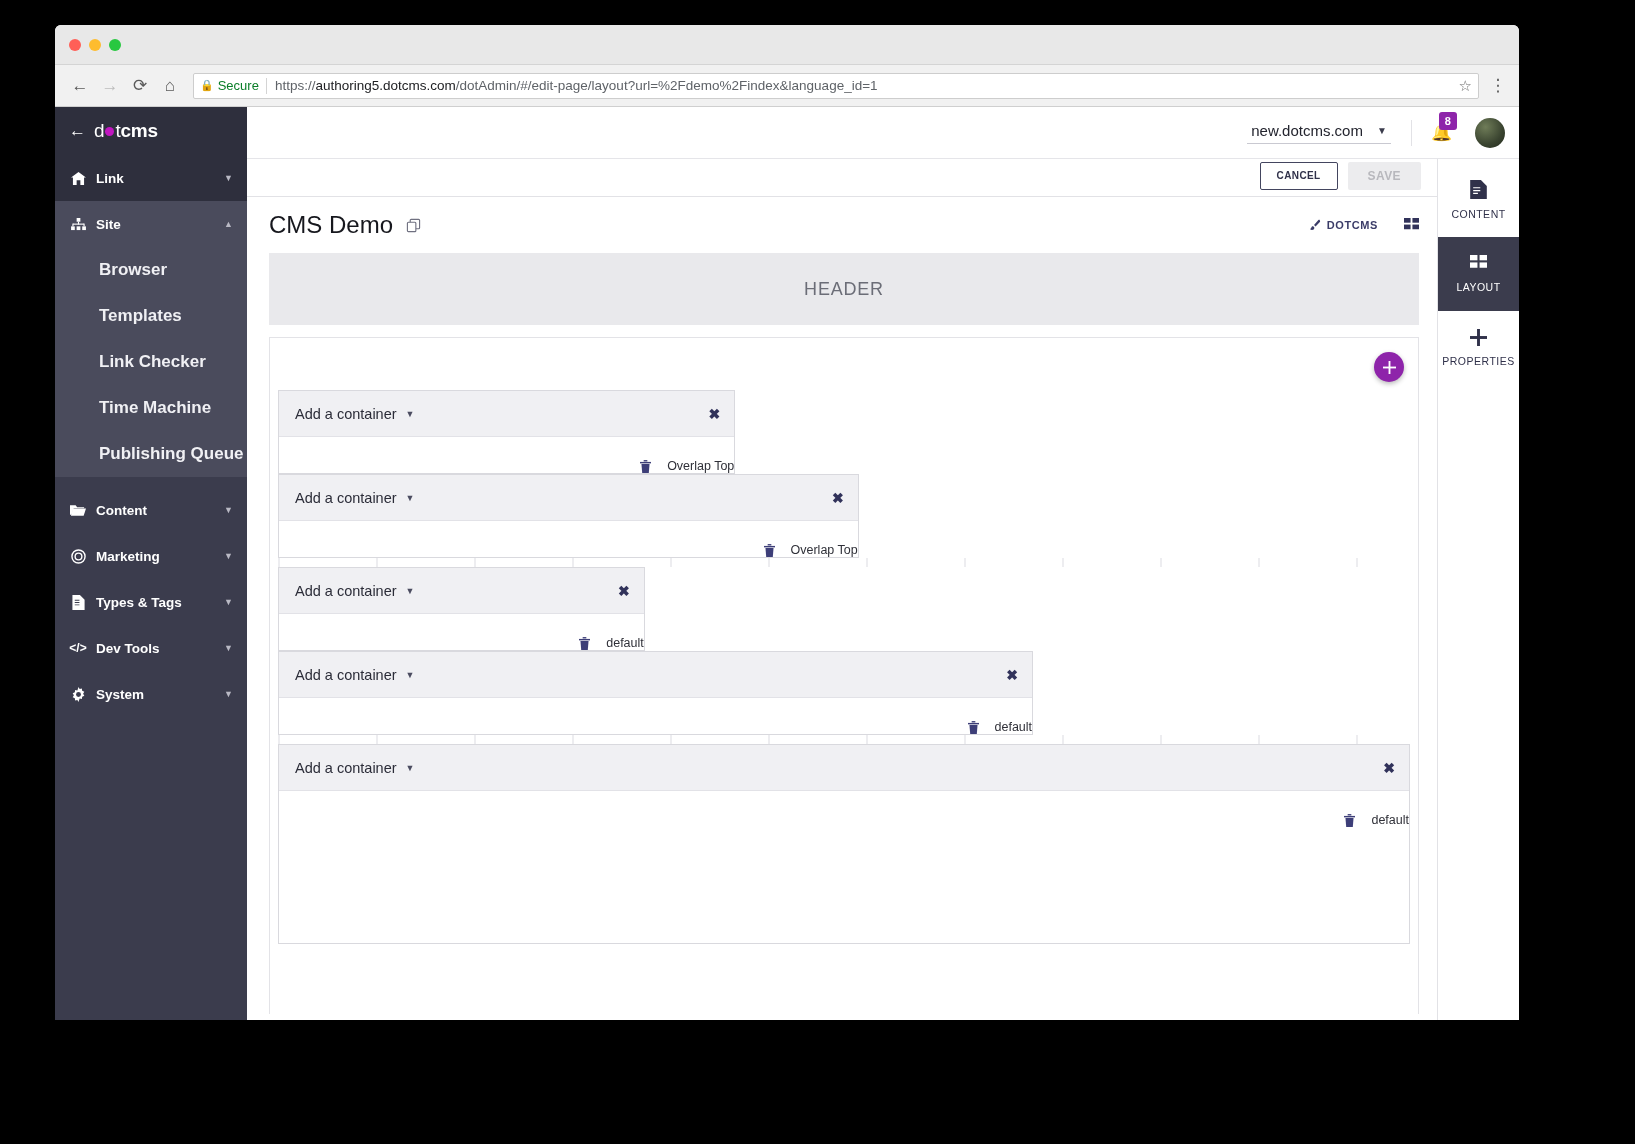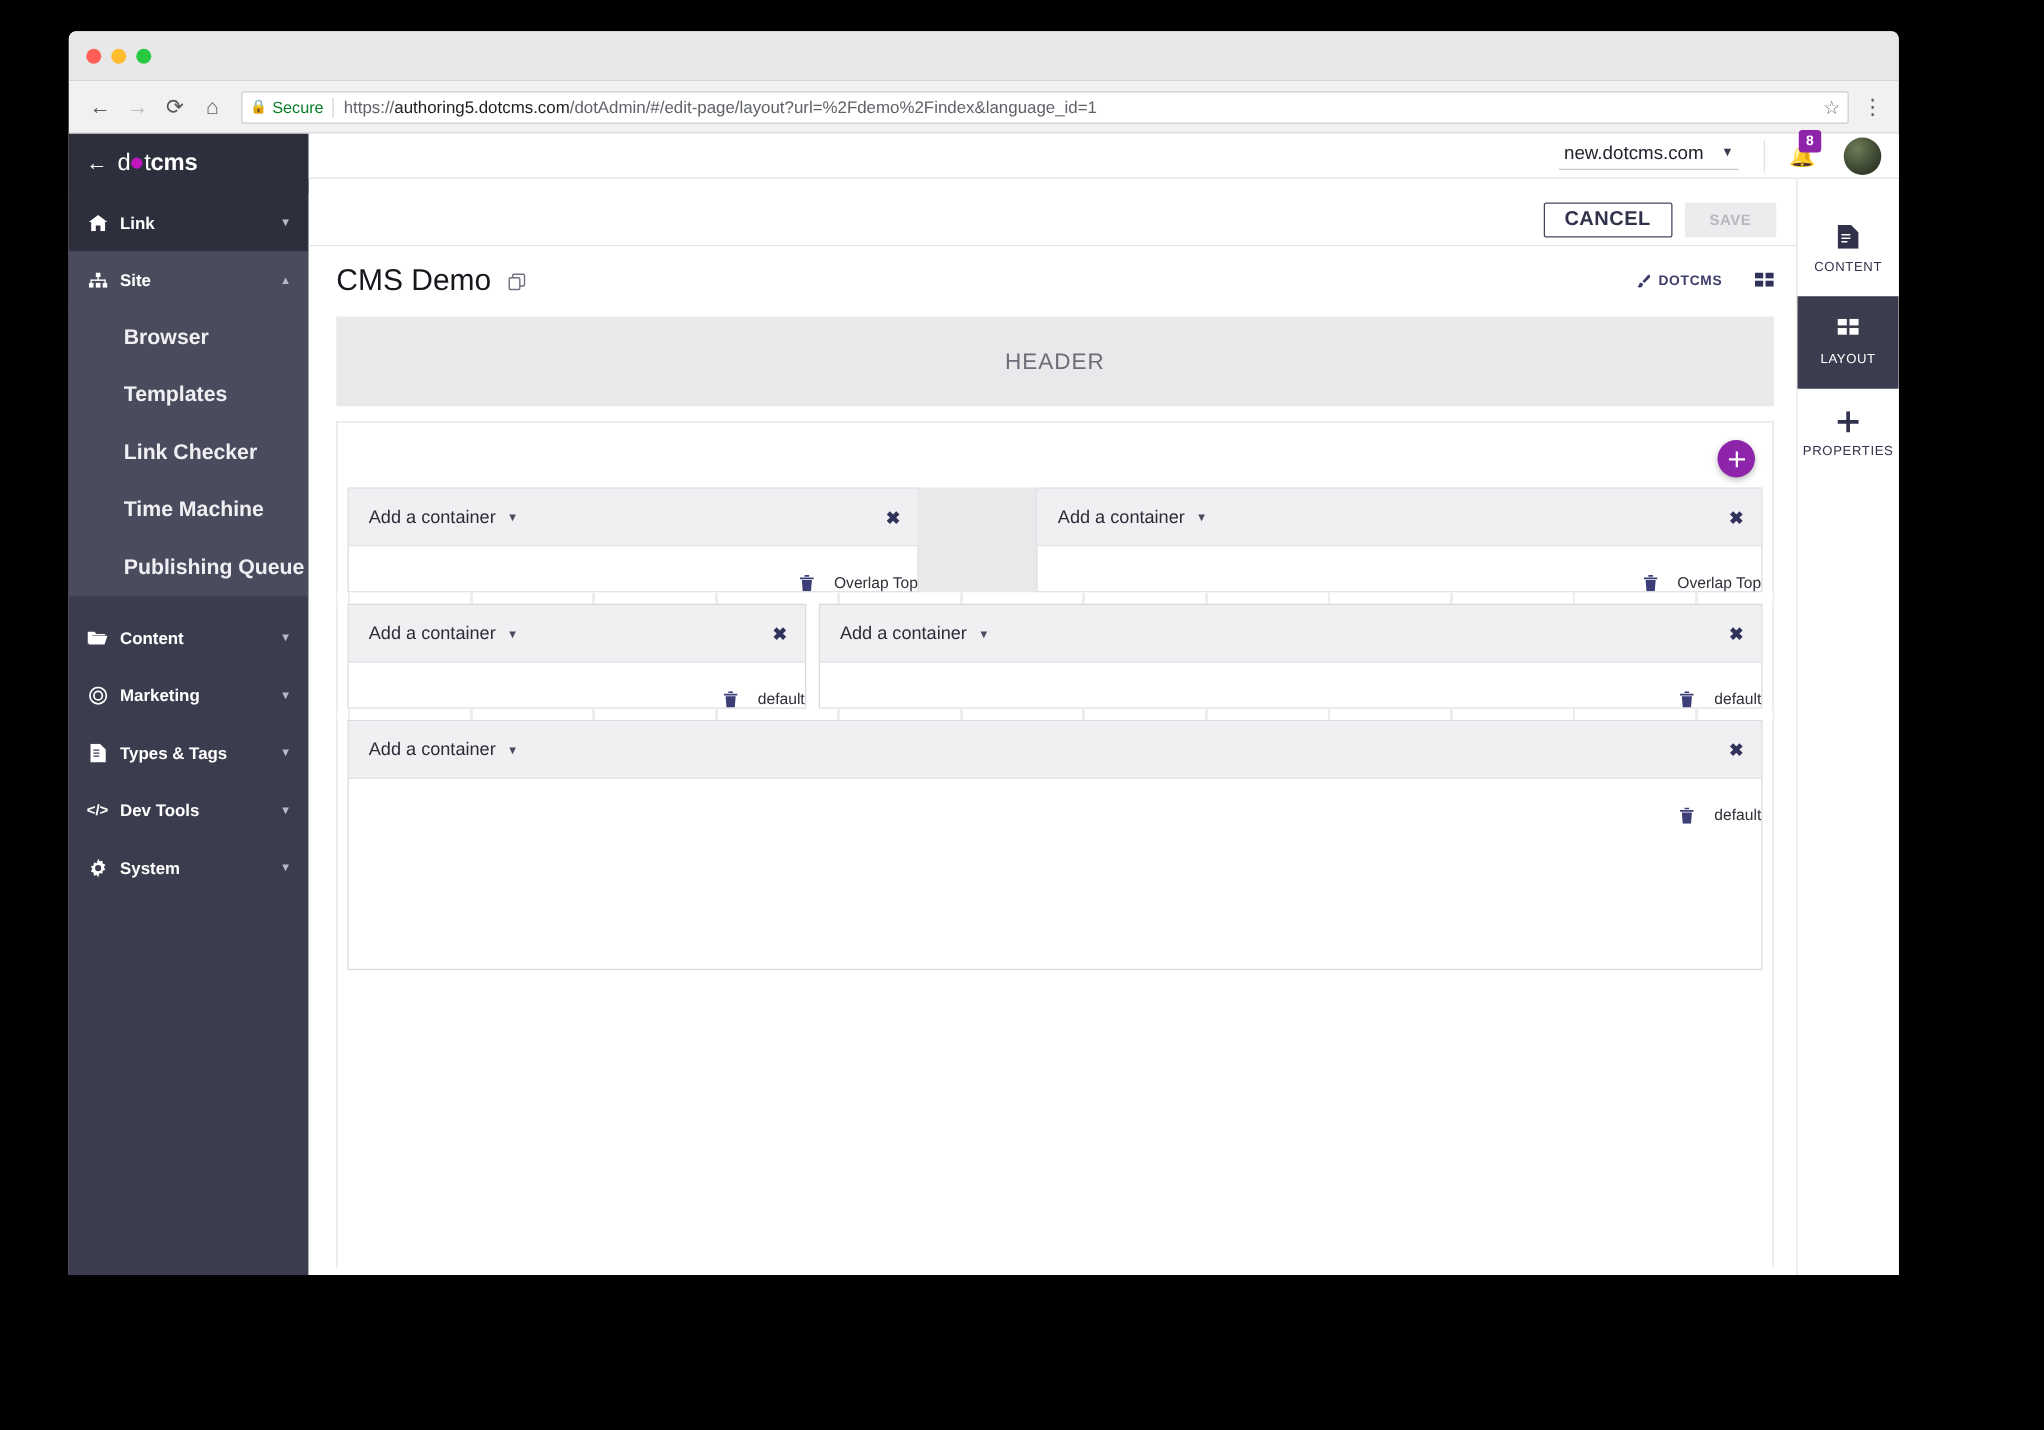--- a/index.html
+++ b/index.html
@@ -127,21 +127,21 @@
 
   #action-bar {
     height: 42px; flex: none;
     background: #fff;
     border-bottom: 1px solid #e2e2e6;
     display: flex; align-items: center; justify-content: flex-end;
     padding-right: 16px;
   }
   #btn-cancel {
     height: 28px; padding: 0 16px;
-    font-size: 16px; font-weight: 700; letter-spacing: .4px;
+    font-size: 10px; font-weight: 700; letter-spacing: .4px;
     color: #30314a; background: #fff;
     border: 1px solid #43455f; border-radius: 2px;
     cursor: pointer; margin-right: 10px;
     font-family: "Liberation Sans", sans-serif;
   }
   #btn-save {
     height: 28px; padding: 0 20px;
     font-size: 12px; font-weight: 700; letter-spacing: .4px;
     color: #b8b8bd; background: #ececee;
     border: none; border-radius: 2px;
@@ -200,20 +200,21 @@
     font-size: 17px; line-height: 1;
     box-shadow: 0 2px 5px rgba(0,0,0,.28);
     cursor: pointer; z-index: 5;
     border: none;
   }
 
   .row {
     display: flex;
     position: relative;
     padding: 0 8px;
+    flex-direction: column;
   }
   .row.r1 { margin-top: 52px; }
   .row.r2 { margin-top: 8px; }
   .row.r3 { margin-top: 8px; }
 
   .gutter {
     position: relative;
     height: 9px;
     background: #fff;
   }
@@ -281,21 +282,21 @@
     color: #30314a; cursor: pointer;
   }
   .rail-item .rail-ico { margin-bottom: 9px; display:flex; }
   .rail-item .rail-lbl { font-size: 10.5px; letter-spacing: .5px; }
   .rail-item.active { background: #3b3c4d; color: #fff; }
 
   
   #app-topbar {
     position: absolute;
     left: 192px; right: 0; top: 0;
-    height: 36px;
+    height: 52px;
     background: #fff;
     border-bottom: 1px solid #e5e5e9;
     display: flex; align-items: center; justify-content: flex-end;
     padding-right: 14px;
     z-index: 20;
   }
   #site-select {
     display: flex; align-items: center;
     border-bottom: 1px solid #c9c9d1;
     padding: 0 4px 4px 4px;

